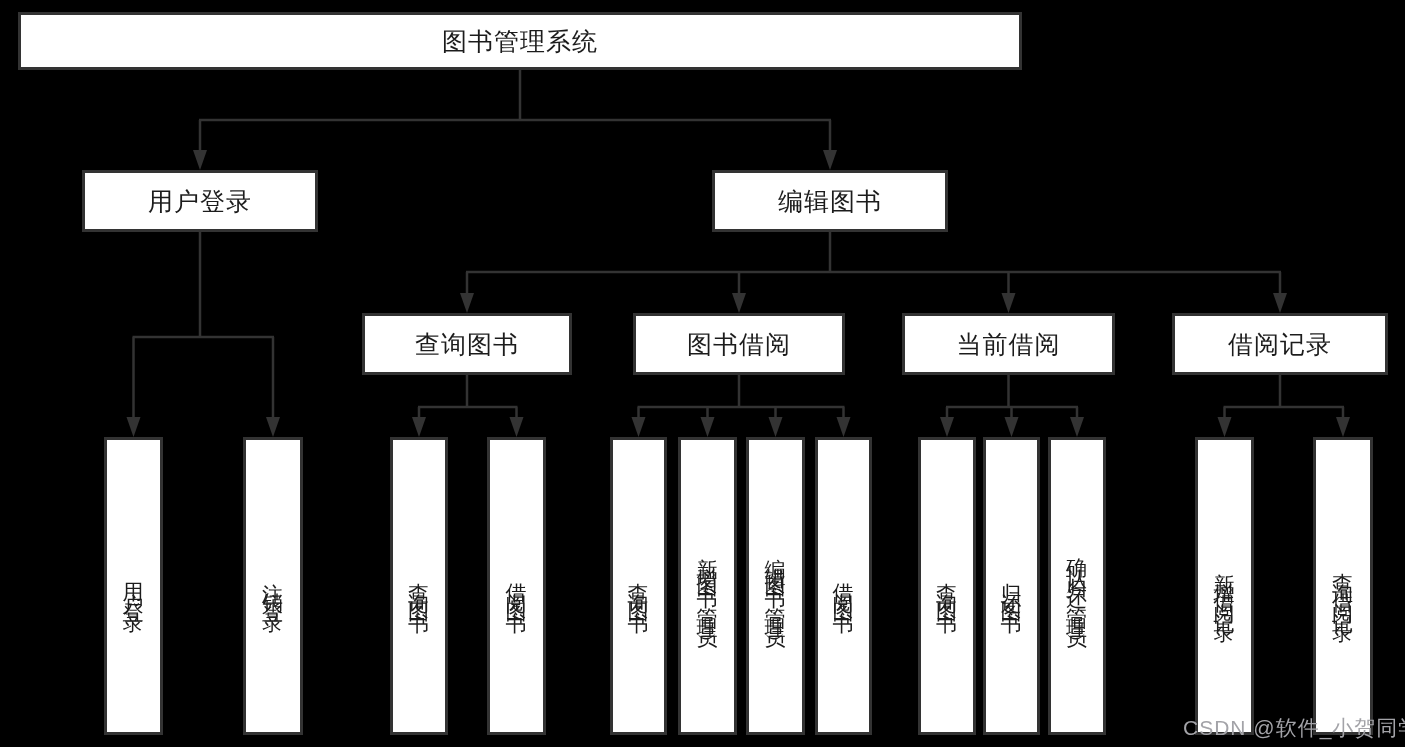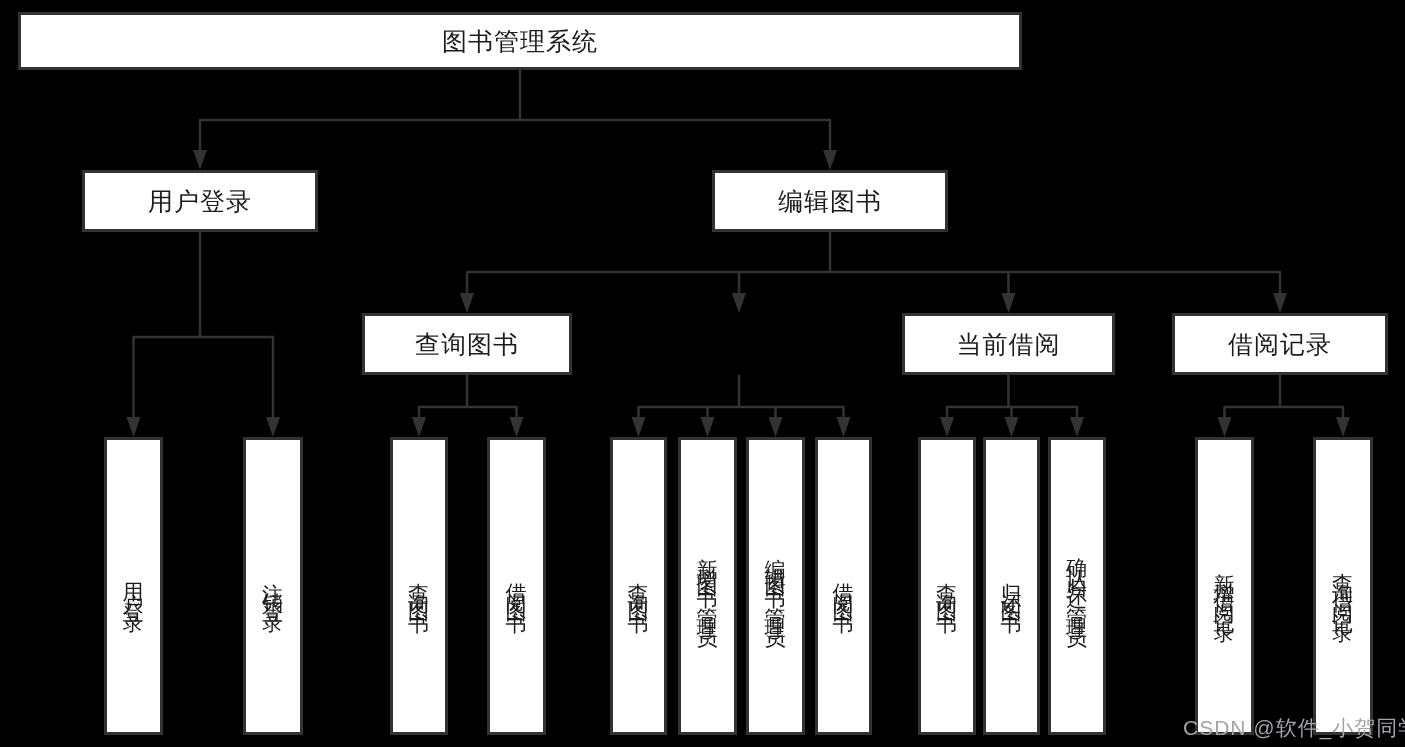--- a/index.html
+++ b/index.html
@@ -91,20 +91,23 @@
   <div class="node h" style="left:82px;top:170px;width:236px;height:62px">
     <span>用户登录</span>
   </div>
   <div class="node h" style="left:712px;top:170px;width:236px;height:62px">
     <span>编辑图书</span>
   </div>
 
   <div class="node h" style="left:362px;top:313px;width:210px;height:62px">
     <span>查询图书</span>
   </div>
+  <div class="node h" style="left:633px;top:313px;width:212px;height:62px">
+    <span>图书借阅</span>
+  </div>
   <div class="node h" style="left:902px;top:313px;width:213px;height:62px">
     <span>当前借阅</span>
   </div>
   <div class="node h" style="left:1172px;top:313px;width:216px;height:62px">
     <span>借阅记录</span>
   </div>
 
   <div class="node v" style="left:104px;top:437px;width:59px;height:298px">
     <span>用户登录</span>
   </div>

